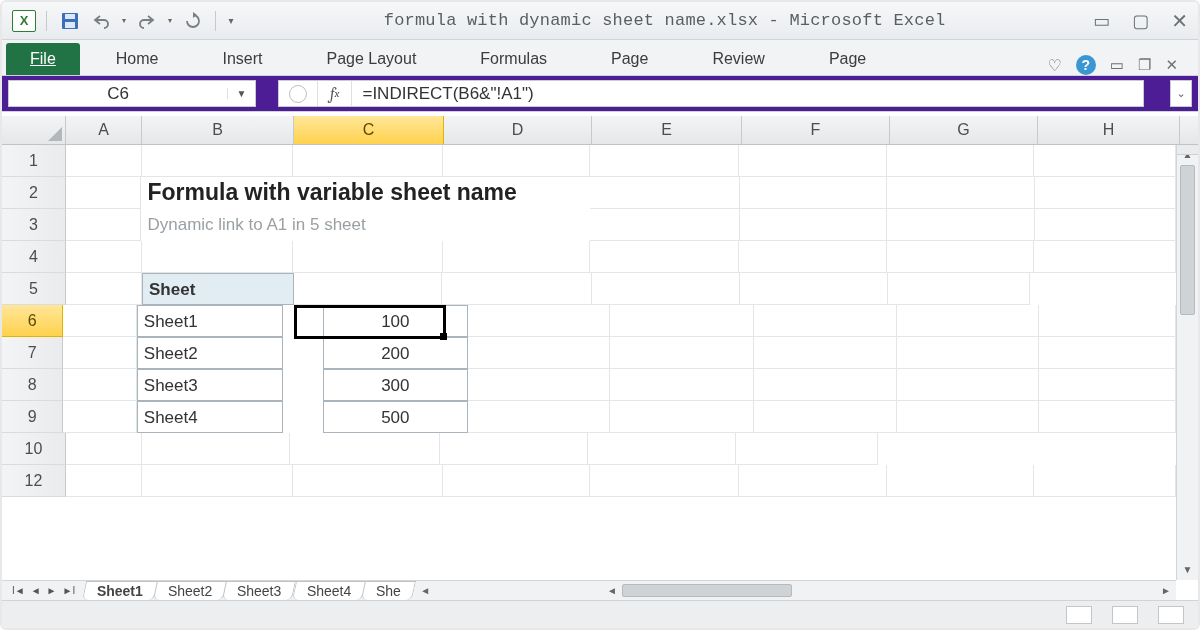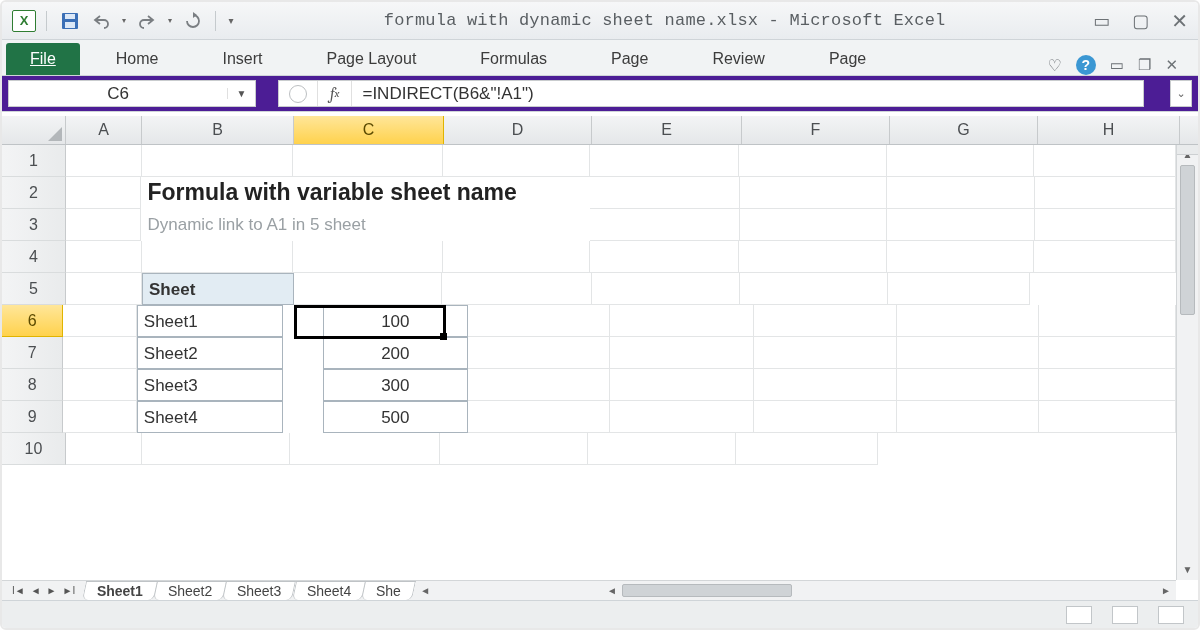--- a/index.html
+++ b/index.html
@@ -281,20 +281,31 @@
         <div class="row-h">10</div>
         <div class="cell cA"></div>
         <div class="cell cD"></div>
         <div class="cell cE"></div>
         <div class="cell cF"></div>
         <div class="cell cG"></div>
         <div class="cell cH"></div>
       </div>
 
 
+      <div class="row">
+        <div class="row-h">12</div>
+        <div class="cell cA"></div>
+        <div class="cell cB"></div>
+        <div class="cell cC"></div>
+        <div class="cell cD"></div>
+        <div class="cell cE"></div>
+        <div class="cell cF"></div>
+        <div class="cell cG"></div>
+        <div class="cell cH"></div>
+      </div>
 
       <div class="active-cell" style="left:292px; top:160px; width:152px; height:34px;"></div>
     </div>
 
     <div class="vscroll">
       <div class="split"></div>
       <div class="arrow">▲</div>
       <div class="thumb"></div>
       <div class="arrow" style="position:absolute;bottom:0;left:0;right:0">▼</div>
     </div>

